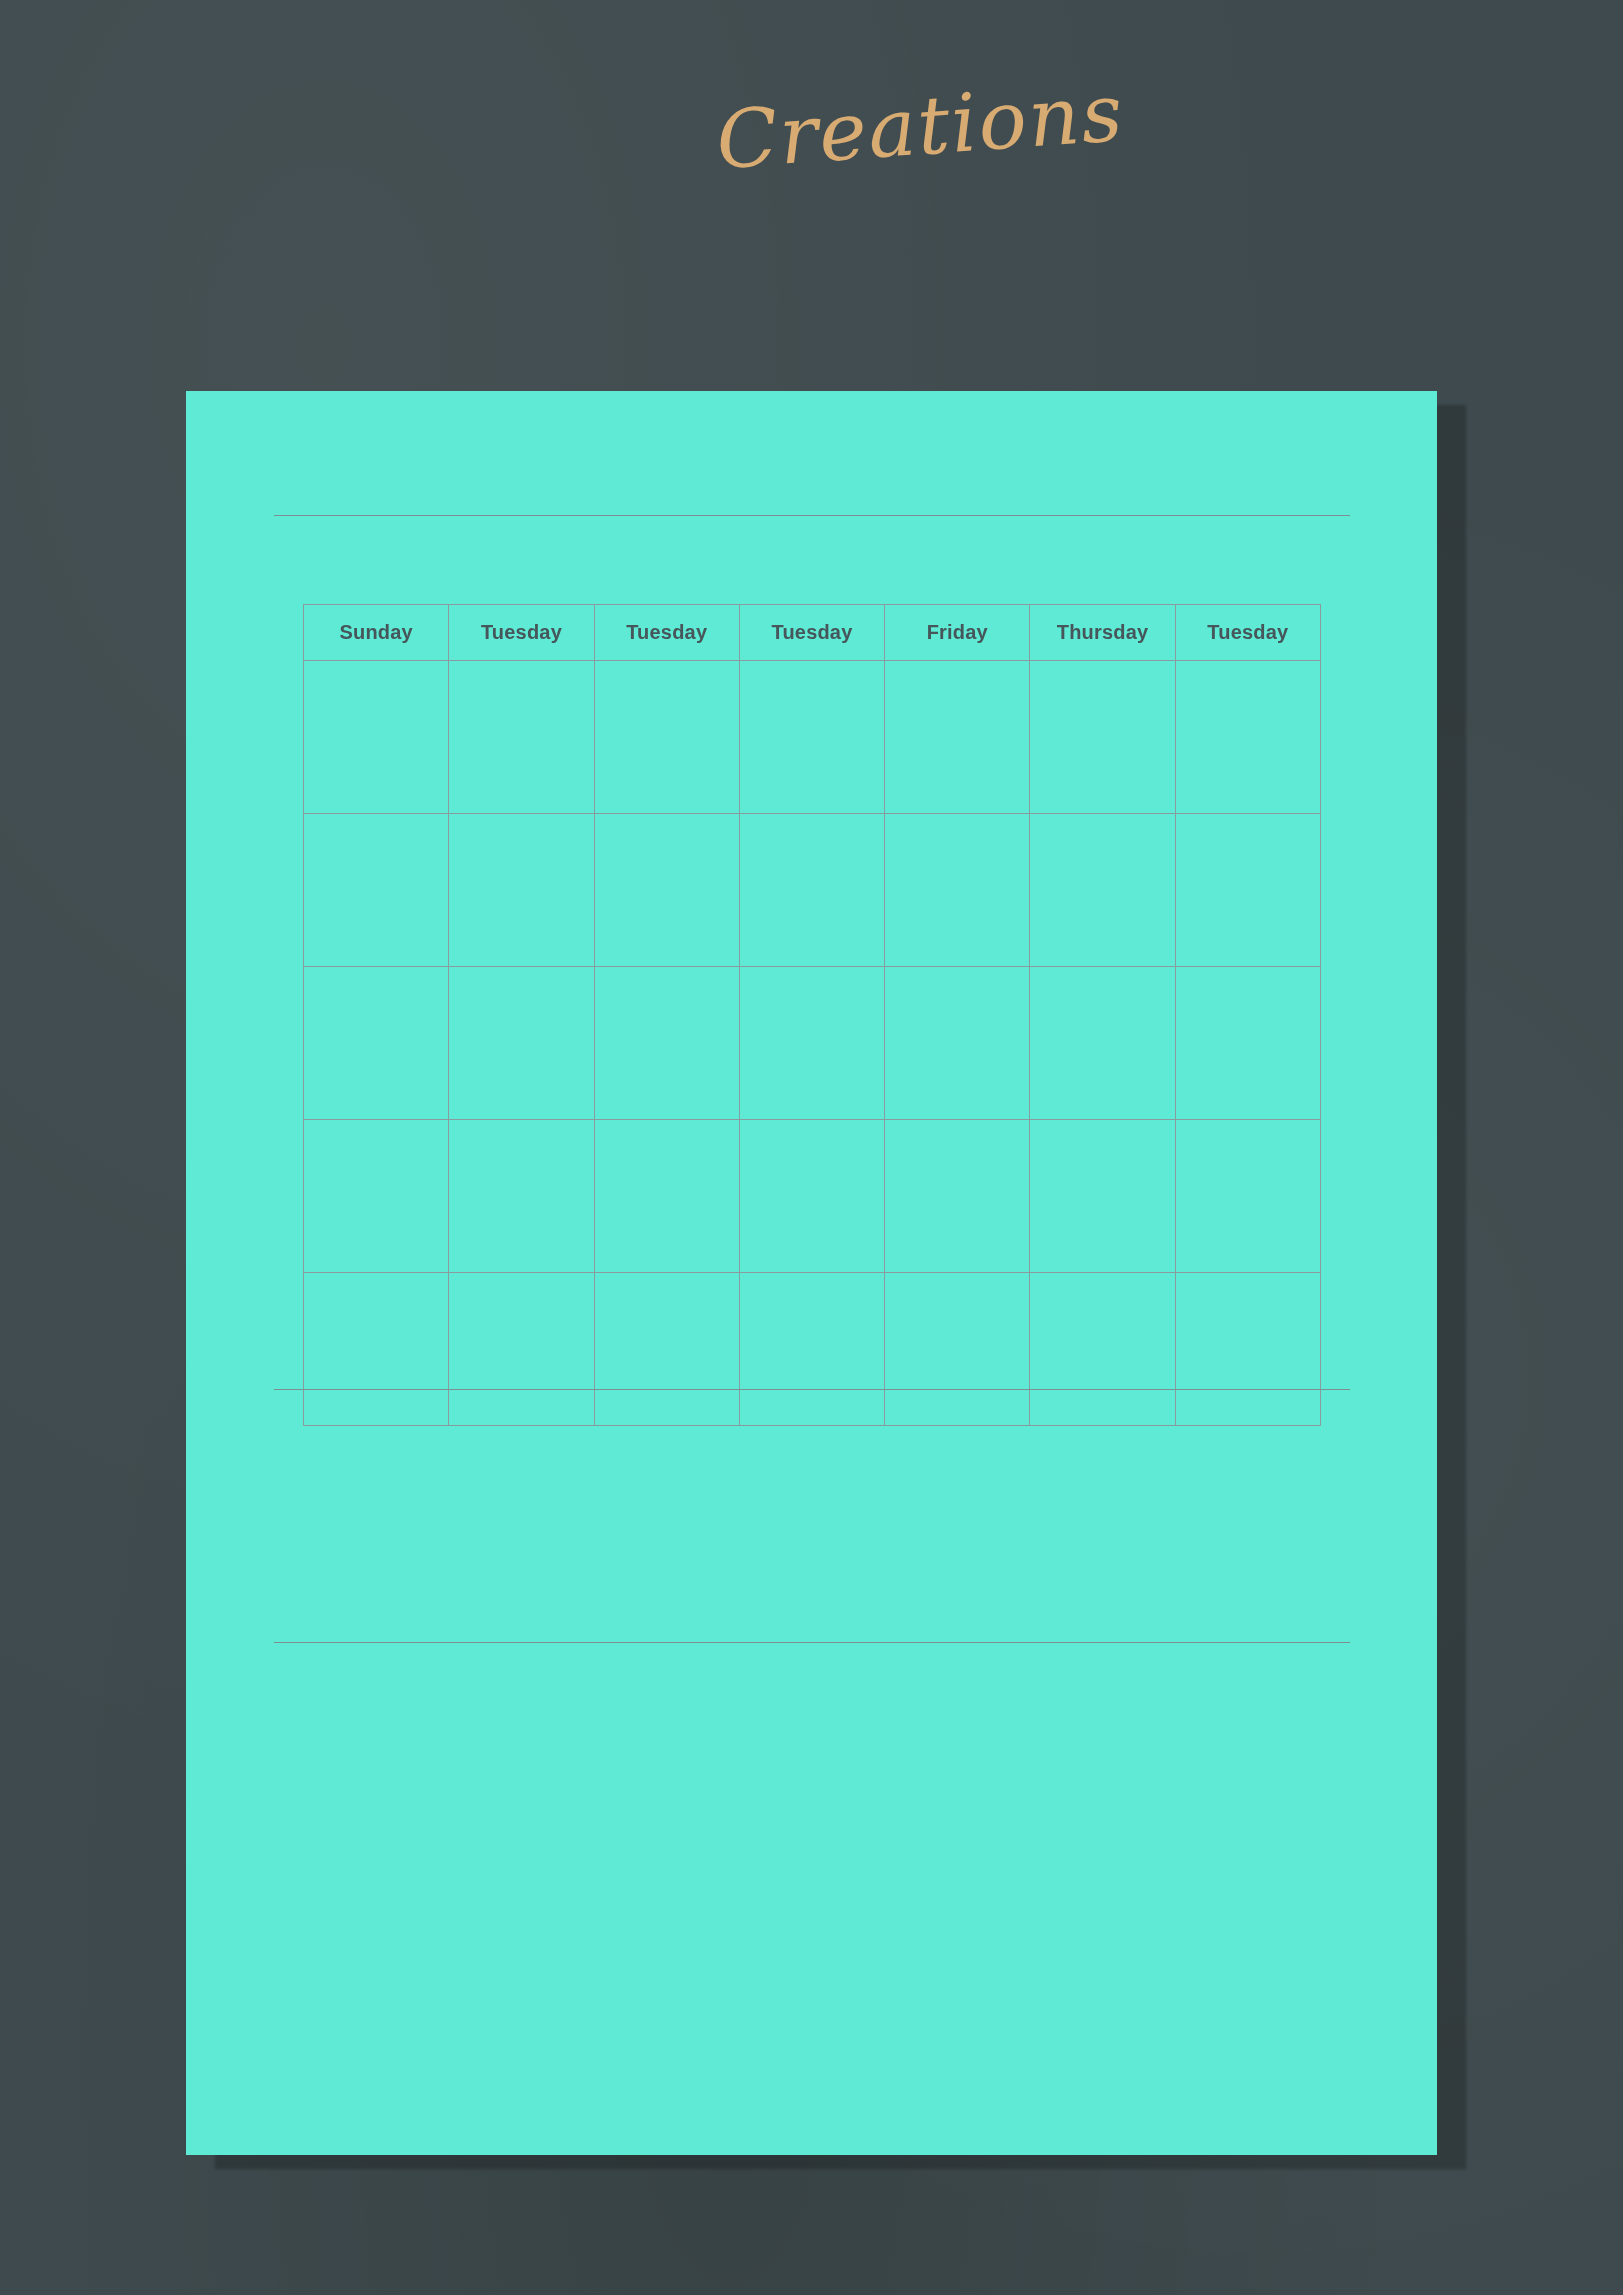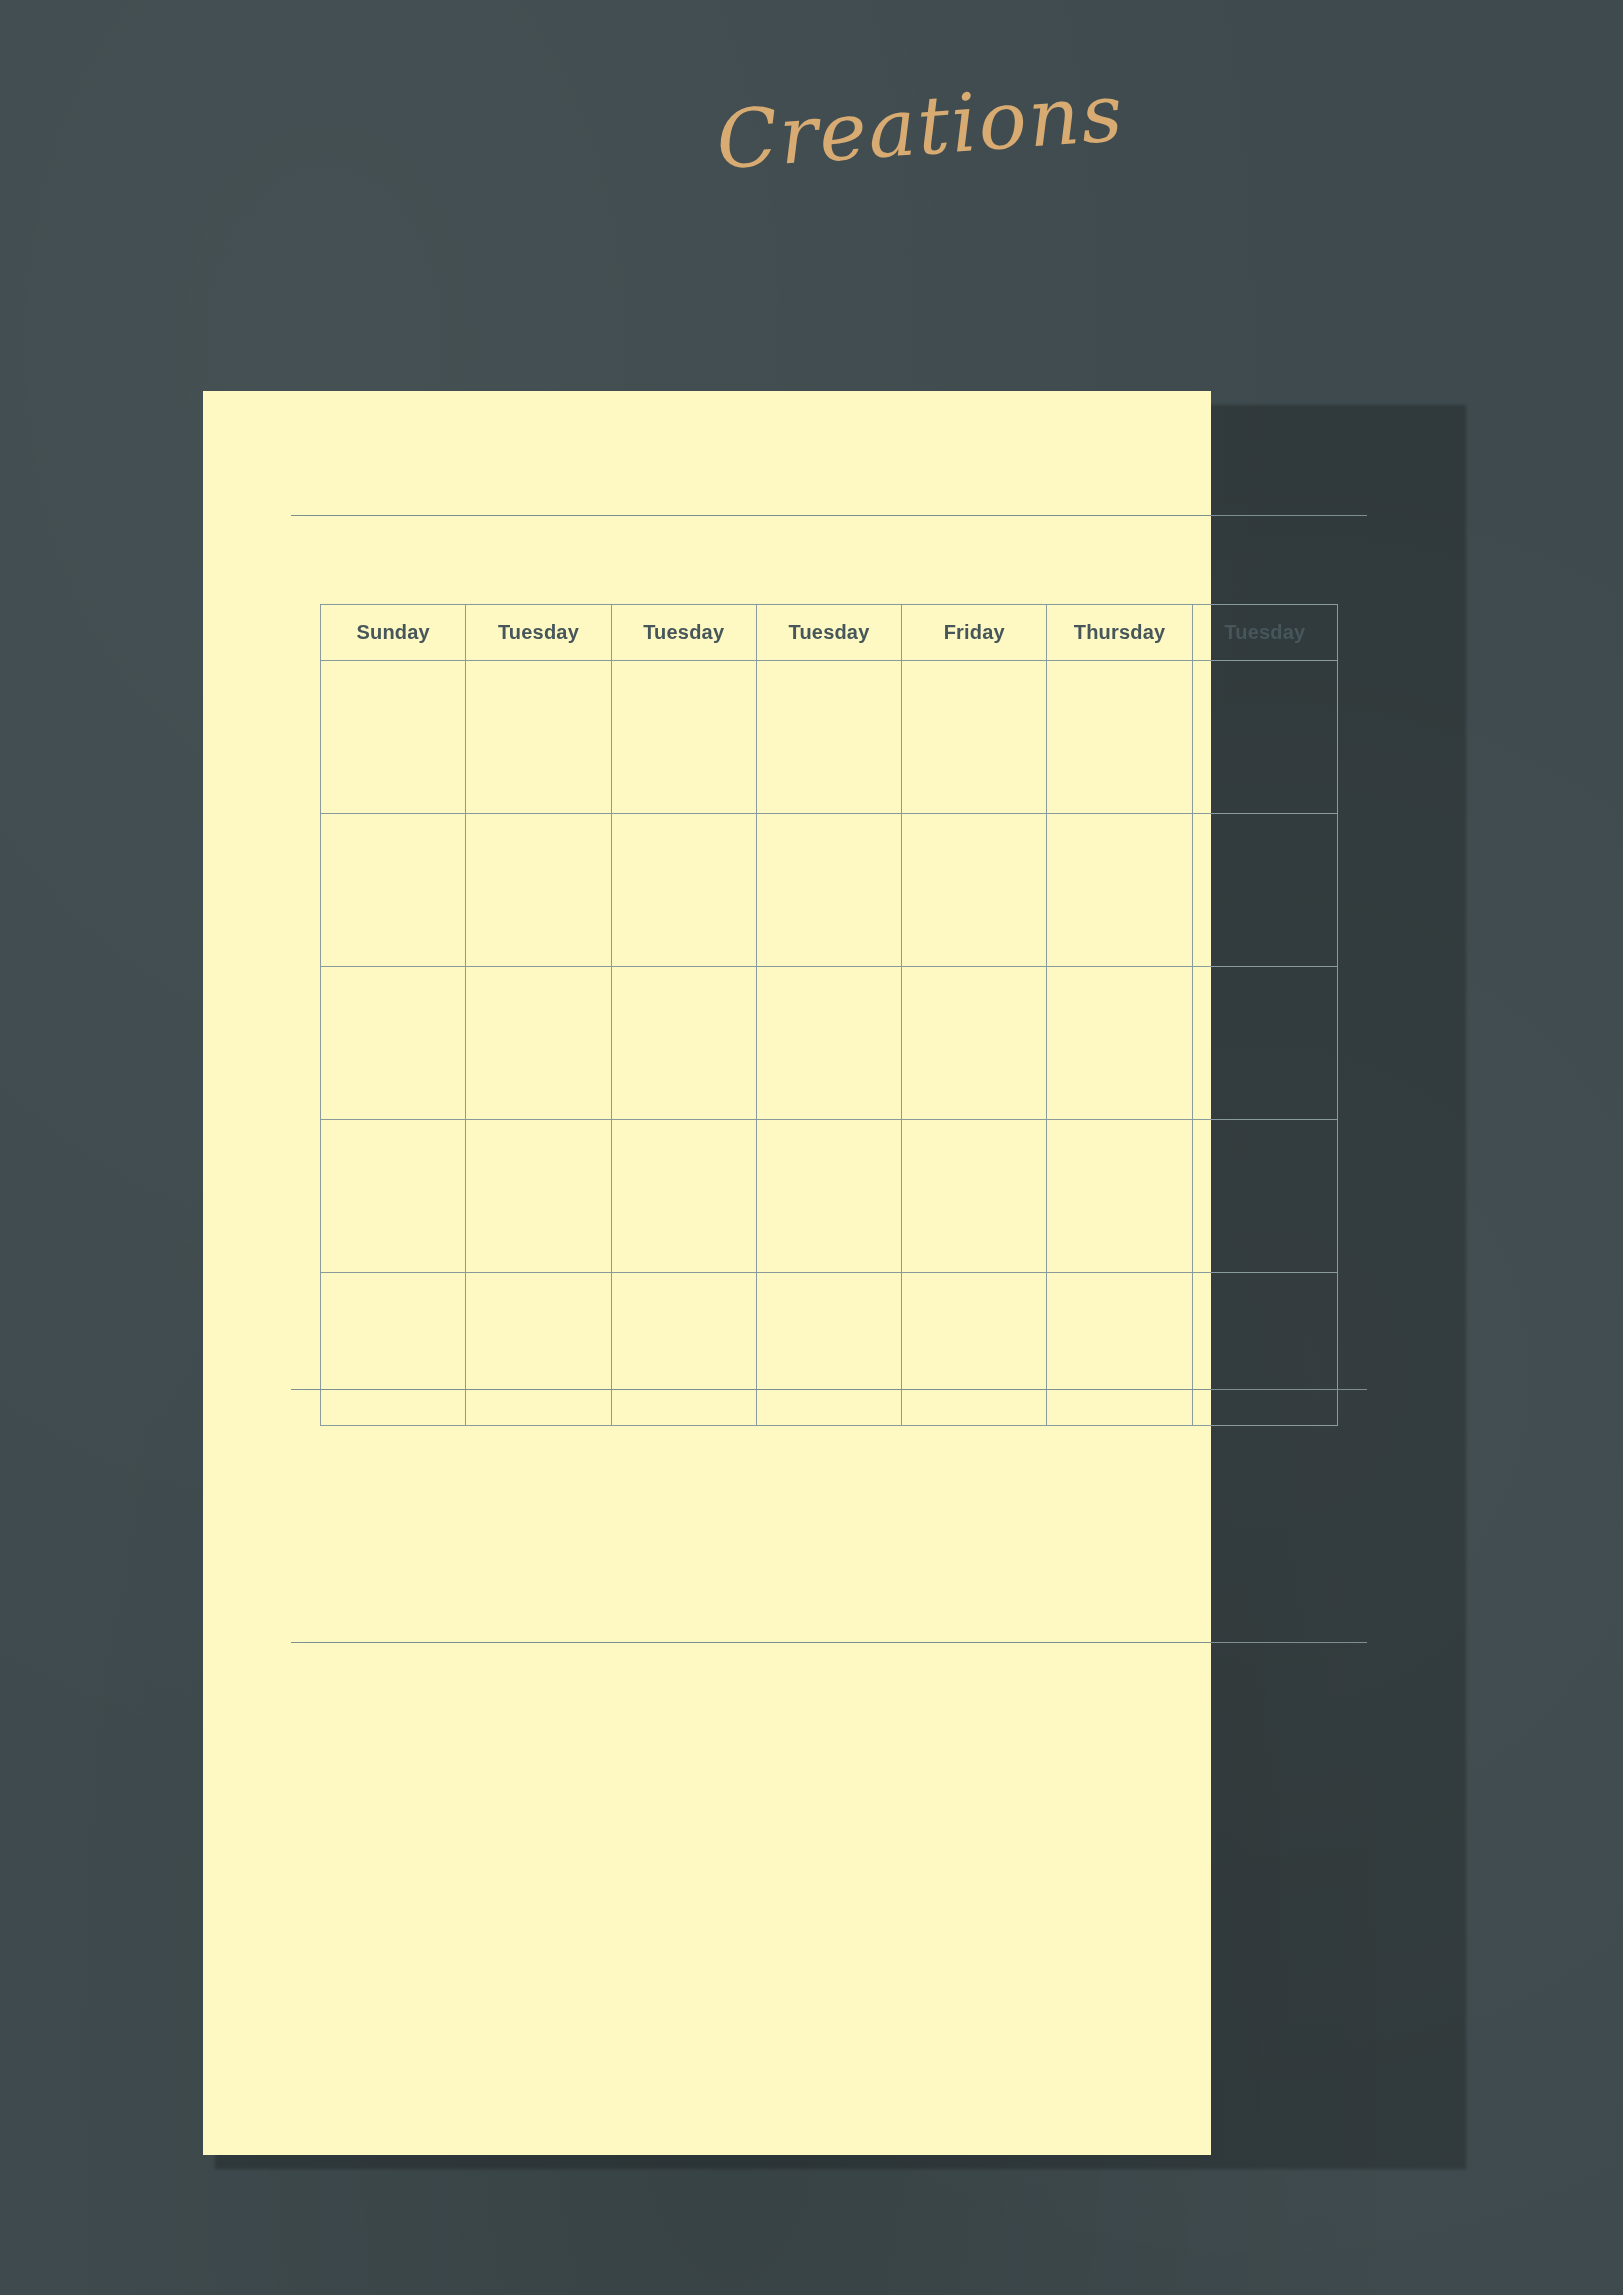--- a/index.html
+++ b/index.html
@@ -62,25 +62,25 @@
     position: absolute;
     left: 215px;
     top: 405px;
     width: 1251px;
     height: 1764px;
     background: rgba(0,0,0,0.22);
     filter: blur(1.7px);
   }
   .sheet {
     position: absolute;
-    left: 203px;
+    left: 186px;
     top: 391px;
-    width: 1008px;
+    width: 1251px;
     height: 1764px;
-    background: #fef9c3;
+    background: #5eead4;
   }
 
   .rule {
     position: absolute;
     height: 0;
     border-top: 1.7px solid #7d8f90;
   }
   .rule-top   { left: 88px; top: 124px;  width: 1076px; }
   .rule-mid   { left: 88px; top: 998px; width: 1076px; }
   .rule-bot   { left: 88px; top: 1251px; width: 1076px; }

